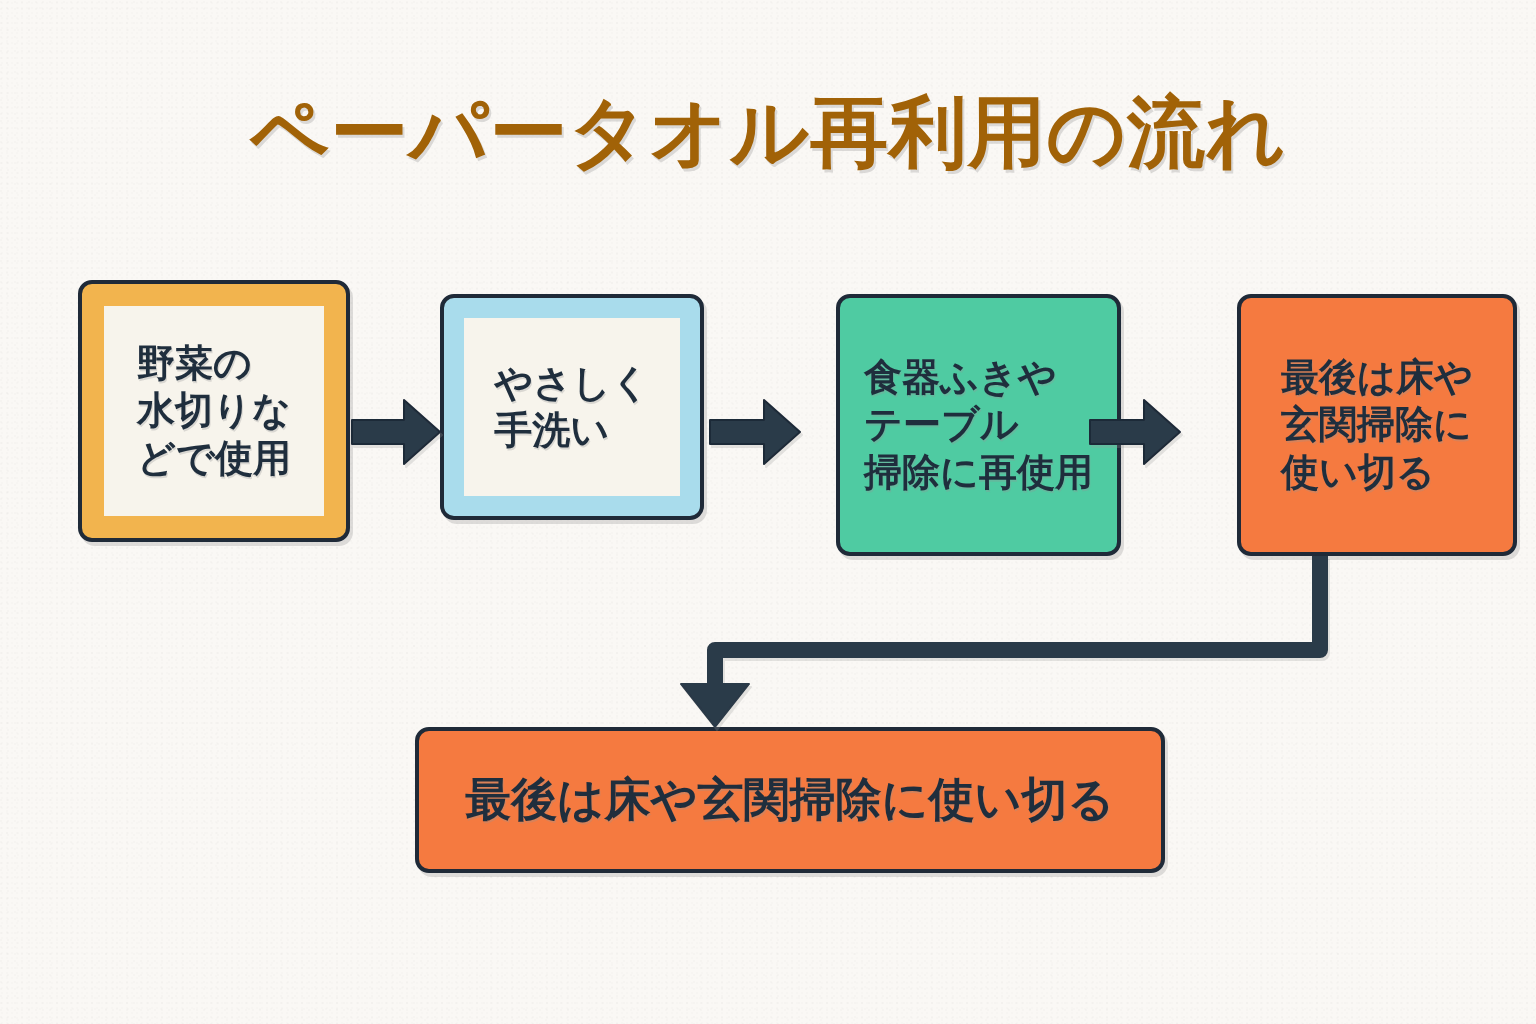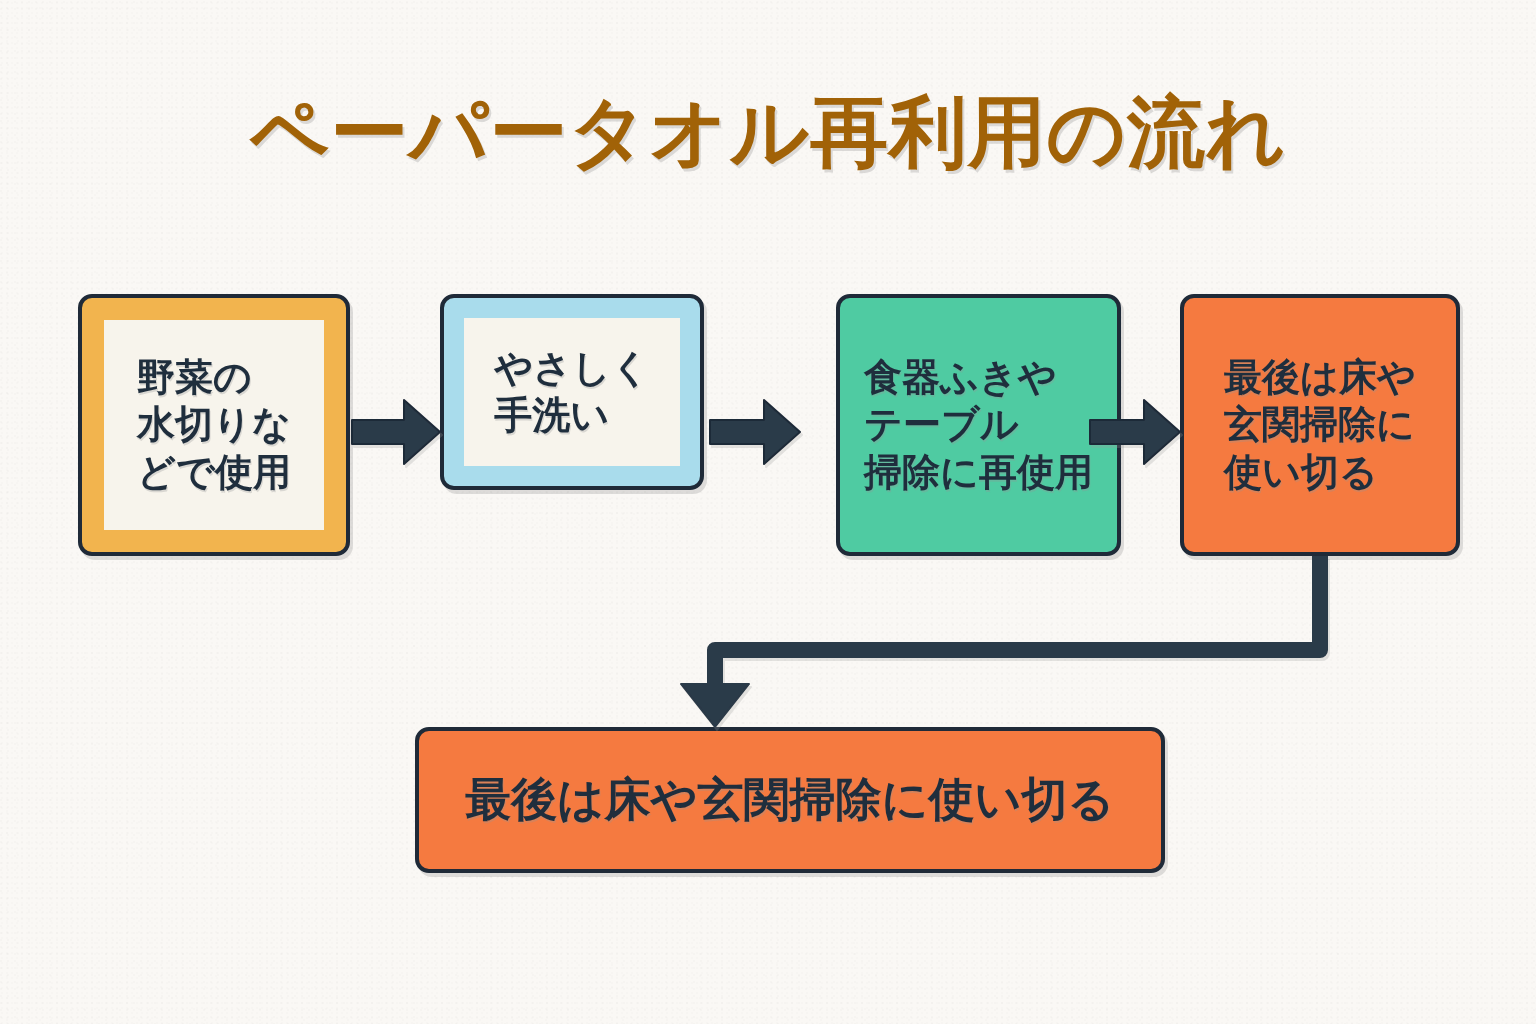--- a/index.html
+++ b/index.html
@@ -65,52 +65,52 @@
     font-weight: 700;
     color: #1f2e3d;
     line-height: 1.24;
     text-align: left;
     white-space: pre-line;
     text-shadow: 1px 2px 0 rgba(150,150,150,0.30);
   }
 
   
   #flow-box-1 {
-    left: 78px;  top: 294px;  width: 272px;  height: 262px;
+    left: 78px;  top: 280px;  width: 272px;  height: 262px;
     background: #f2b44e;
     padding: 22px;
   }
   #flow-box-1 .inner-panel {
     width: 100%; height: 100%;
     background: #f7f4ec;
     display: flex; align-items: center; justify-content: center;
   }
 
   
   #flow-box-2 {
-    left: 440px; top: 294px; width: 264px; height: 196px;
+    left: 440px; top: 294px; width: 264px; height: 226px;
     background: #a9dcec;
     padding: 20px;
   }
   #flow-box-2 .inner-panel {
     width: 100%; height: 100%;
     background: #f7f4ec;
     display: flex; align-items: center; justify-content: center;
   }
 
   
   #flow-box-3 {
     left: 800px; top: 294px; width: 285px; height: 262px;
     background: #4fcba2;
     margin-left: 36px;
   }
 
   
   #flow-box-4 {
-    left: 1180px; top: 294px; width: 280px; height: 262px;
+    left: 1237px; top: 294px; width: 280px; height: 262px;
     background: #f57a40;
   }
 
   
   #flow-box-summary {
     left: 415px; top: 727px; width: 750px; height: 146px;
     background: #f57a40;
   }
   #flow-box-summary .box-label {
     text-align: right;

